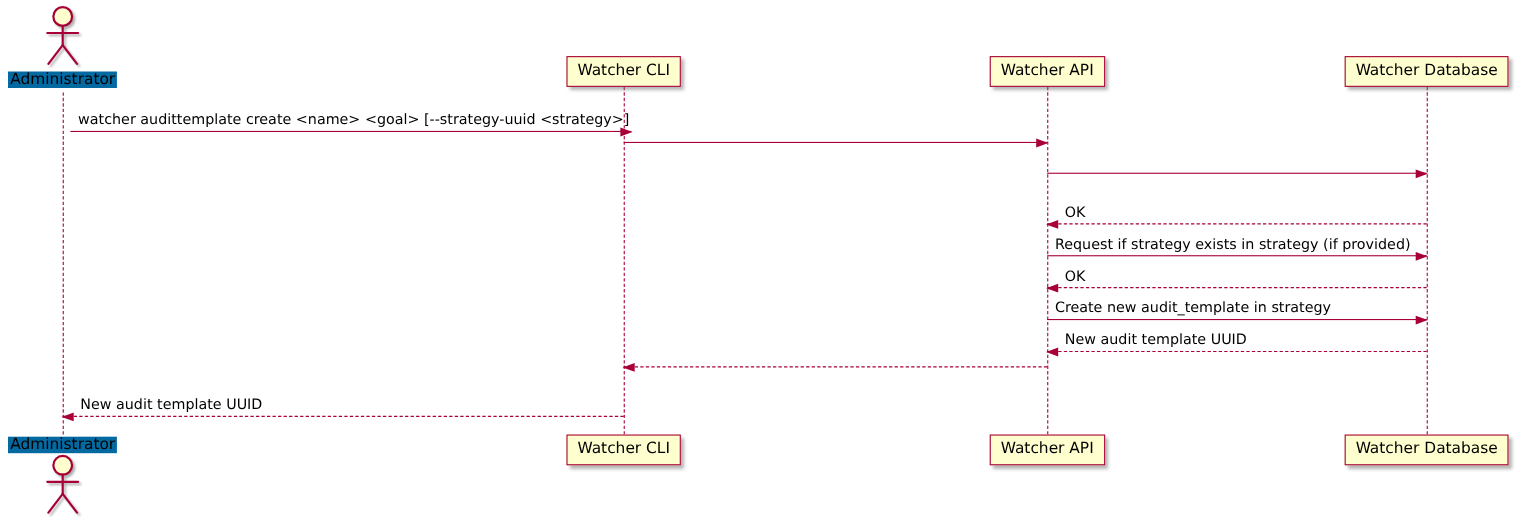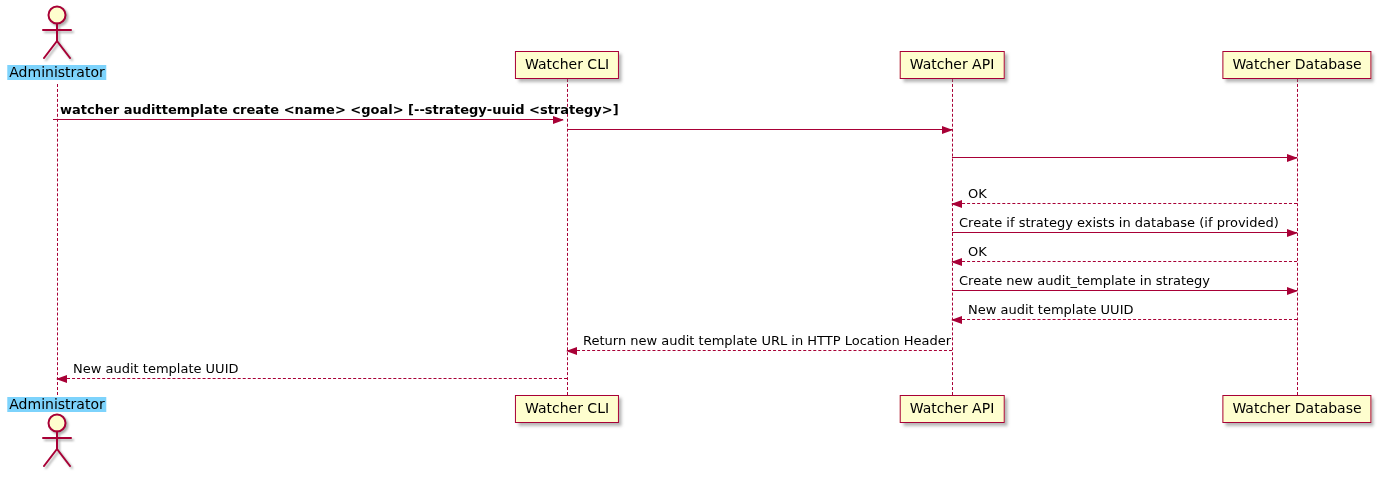--- a/index.html
+++ b/index.html
@@ -22,21 +22,21 @@
     box-shadow:3px 3px 3px rgba(120,120,120,0.55);
     z-index:3;
   }
   .actor-label{
     position:absolute;
     transform:translateX(-50%);
     font-size:14px;
     line-height:15px;
     white-space:nowrap;
     z-index:3;
-    background:#7dd3fc;
+    background:#0369a1;
     padding:0 2px;
   }
   .actor-figure{
     position:absolute;
     transform:translateX(-50%);
     z-index:3;
   }
   .actor-figure svg{
     filter:drop-shadow(2px 2px 1px rgba(120,120,120,0.6));
     display:block;
@@ -85,21 +85,21 @@
 
 <div id="diagram" style="width: 1379px; height: 483px;">
 
   <div id="lifelines">
       <div class="lifeline" style="left: 57px; top: 84px; height: 311px;"></div>
       <div class="lifeline" style="left: 567px; top: 79px; height: 316px;"></div>
       <div class="lifeline" style="left: 952px; top: 79px; height: 316px;"></div>
       <div class="lifeline" style="left: 1297px; top: 79px; height: 316px;"></div>
     </div>
   <div id="messages">
-      <div class="message" style="left: 53px; width: 510px; top: 102px; font-weight: bold;">
+      <div class="message" style="left: 64px; width: 510px; top: 102px;">
         <div class="msg-label" style="padding-left: 7px;">watcher audittemplate create &lt;name&gt; &lt;goal&gt; [--strategy-uuid &lt;strategy&gt;]</div>
         <div class="msg-line">
           <div class="arrow-head right"></div>
         </div>
       </div>
       <div class="message" style="left: 567px; width: 385px; top: 129px;">
         <div class="msg-line">
           <div class="arrow-head right"></div>
         </div>
       </div>
@@ -108,21 +108,21 @@
           <div class="arrow-head right"></div>
         </div>
       </div>
       <div class="message" style="left: 952px; width: 345px; top: 186px;">
         <div class="msg-label" style="padding-left: 16px;">OK</div>
         <div class="msg-line dashed">
           <div class="arrow-head left"></div>
         </div>
       </div>
       <div class="message" style="left: 952px; width: 345px; top: 215px;">
-        <div class="msg-label" style="padding-left: 7px;">Create if strategy exists in database (if provided)</div>
+        <div class="msg-label" style="padding-left: 7px;">Request if strategy exists in strategy (if provided)</div>
         <div class="msg-line">
           <div class="arrow-head right"></div>
         </div>
       </div>
       <div class="message" style="left: 952px; width: 345px; top: 244px;">
         <div class="msg-label" style="padding-left: 16px;">OK</div>
         <div class="msg-line dashed">
           <div class="arrow-head left"></div>
         </div>
       </div>
@@ -132,21 +132,20 @@
           <div class="arrow-head right"></div>
         </div>
       </div>
       <div class="message" style="left: 952px; width: 345px; top: 302px;">
         <div class="msg-label" style="padding-left: 16px;">New audit template UUID</div>
         <div class="msg-line dashed">
           <div class="arrow-head left"></div>
         </div>
       </div>
       <div class="message" style="left: 567px; width: 385px; top: 333px;">
-        <div class="msg-label" style="padding-left: 16px;">Return new audit template URL in HTTP Location Header</div>
         <div class="msg-line dashed">
           <div class="arrow-head left"></div>
         </div>
       </div>
       <div class="message" style="left: 57px; width: 510px; top: 361px;">
         <div class="msg-label" style="padding-left: 16px;">New audit template UUID</div>
         <div class="msg-line dashed">
           <div class="arrow-head left"></div>
         </div>
       </div>

